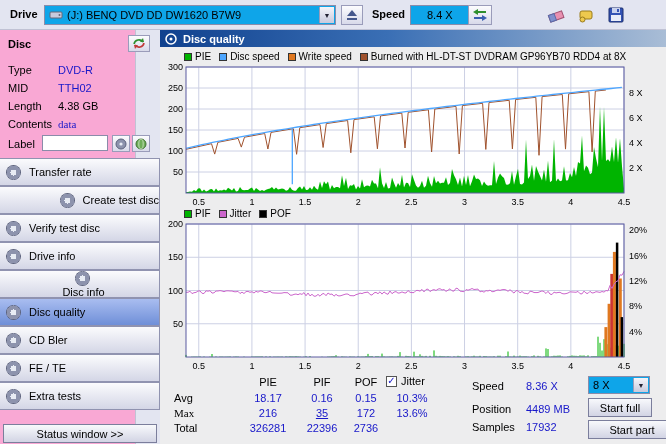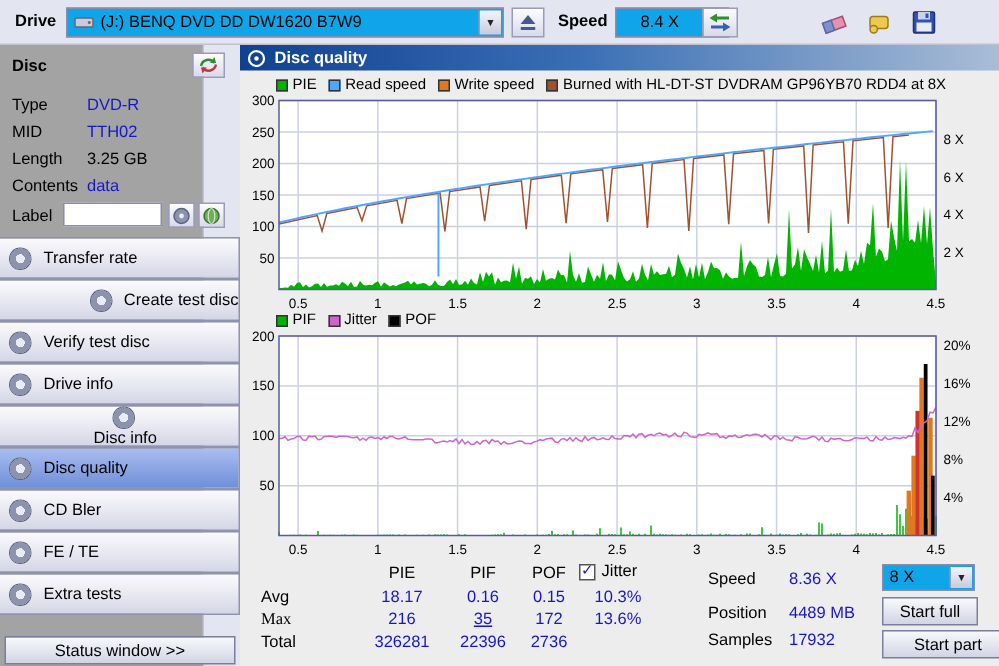--- a/index.html
+++ b/index.html
@@ -9,21 +9,21 @@
 .lbl{font-weight:bold;}
 .blue{color:#1717c9;}
 
 #toolbar{position:absolute;left:0;top:0;width:666px;height:30px;background:#e3e5f1;border-bottom:1px solid #c0c2d4;}
 .combo{position:absolute;background:#0ea5e9;border:1px solid #8a8caa;height:20px;display:flex;align-items:center;padding:0 18px 0 4px;white-space:nowrap;}
 .combo .arrow{position:absolute;right:1px;top:1px;bottom:1px;width:15px;background:linear-gradient(#f4f5fa,#c8cadd);border-left:1px solid #9a9cba;display:flex;align-items:center;justify-content:center;color:#223;}
 .combo .arrow::after{content:"▼";font-size:7px;}
 .toolbtn{position:absolute;top:5px;height:20px;background:linear-gradient(#fcfcfe,#d8daea);border:1px solid #9a9cba;display:flex;align-items:center;justify-content:center;cursor:pointer;}
 .flatbtn{position:absolute;top:4px;width:26px;height:22px;display:flex;align-items:center;justify-content:center;cursor:pointer;}
 
-#sidebar{position:absolute;left:0;top:30px;width:136px;height:414px;background:#a3a3a3;border-right:1px solid #c0c2d4;}
+#sidebar{position:absolute;left:0;top:30px;width:136px;height:414px;background:#f9a8d4;border-right:1px solid #c0c2d4;}
 .field-label{position:absolute;left:8px;}
 .field-value{position:absolute;left:58px;}
 .navbtn{position:absolute;left:0;width:160px;height:28px;background:linear-gradient(#fbfbfd,#d4d6e6);border:1px solid #9093b0;border-left:none;display:flex;align-items:center;cursor:pointer;}
 .navbtn.selected{background:linear-gradient(#a9bdf0,#6f8fd8);}
 .navbtn .t{margin-left:8px;}
 .cd-icon{width:15px;height:15px;margin-left:6px;border-radius:50%;background:radial-gradient(circle at 50% 50%,#e8ecf4 0 3px,#8d93ad 3px 7px,#5c627c 7px);flex:0 0 15px;}
 .iconbtn{position:absolute;width:18px;height:17px;background:linear-gradient(#fcfcfe,#d8daea);border:1px solid #9a9cba;display:flex;align-items:center;justify-content:center;cursor:pointer;}
 input.txt{position:absolute;border:1px solid #8a8caa;height:16px;font-size:11px;padding:0 2px;background:#fff;width:66px;}
 
 #main{position:absolute;left:160px;top:30px;width:506px;height:414px;background:#ededee;}
@@ -103,23 +103,23 @@
         <path d="M12 6a5 5 0 0 1-9 2" fill="none" stroke="#c03a3a" stroke-width="1.6"></path>
         <polygon points="2,8 6,8 3,12" fill="#c03a3a"></polygon>
       </svg>
   </div>
 
   <span class="field-label" style="top:34px;">Type</span>
   <span class="field-value blue" style="top:34px;">DVD-R</span>
   <span class="field-label" style="top:52px;">MID</span>
   <span class="field-value blue" style="top:52px;">TTH02</span>
   <span class="field-label" style="top:70px;">Length</span>
-  <span class="field-value" style="top:70px;">3.25 GB</span>
+  <span class="field-value" style="top:70px;">4.38 GB</span>
   <span class="field-label" style="top:88px;">Contents</span>
-  <span class="field-value blue" style="top:88px;">data</span>
+  <span class="field-value blue" style="top:88px;font-family:Liberation Serif, serif;">data</span>
 
   <span class="field-label" style="top:108px;">Label</span>
   <input class="txt" style="left: 42px; top: 105px;" value="">
   <div class="iconbtn" style="left:112px;top:105px;">
     <svg width="12" height="12">
         <circle cx="6" cy="6" r="5" fill="#8d93ad" stroke="#5c627c"></circle>
         <circle cx="6" cy="6" r="1.6" fill="#e8ecf4"></circle>
       </svg>
   </div>
   <div class="iconbtn" style="left:132px;top:105px;">
@@ -180,21 +180,21 @@
     <span style="margin-left:6px;">Disc quality</span>
   </div>
 
   <div class="legend" style="left:24px;top:21px;">
     <span class="it">
         <span class="sw" style="background: rgb(0, 180, 0);"></span>
         <span>PIE</span>
       </span>
     <span class="it">
         <span class="sw" style="background: rgb(77, 166, 255);"></span>
-        <span>Read speed</span>
+        <span>Disc speed</span>
       </span>
     <span class="it">
         <span class="sw" style="background: rgb(224, 120, 32);"></span>
         <span>Write speed</span>
       </span>
     <span class="it">
         <span class="sw" style="background: rgb(160, 82, 45);"></span>
         <span>Burned with HL-DT-ST DVDRAM GP96YB70 RDD4 at 8X</span>
       </span>
   </div>

